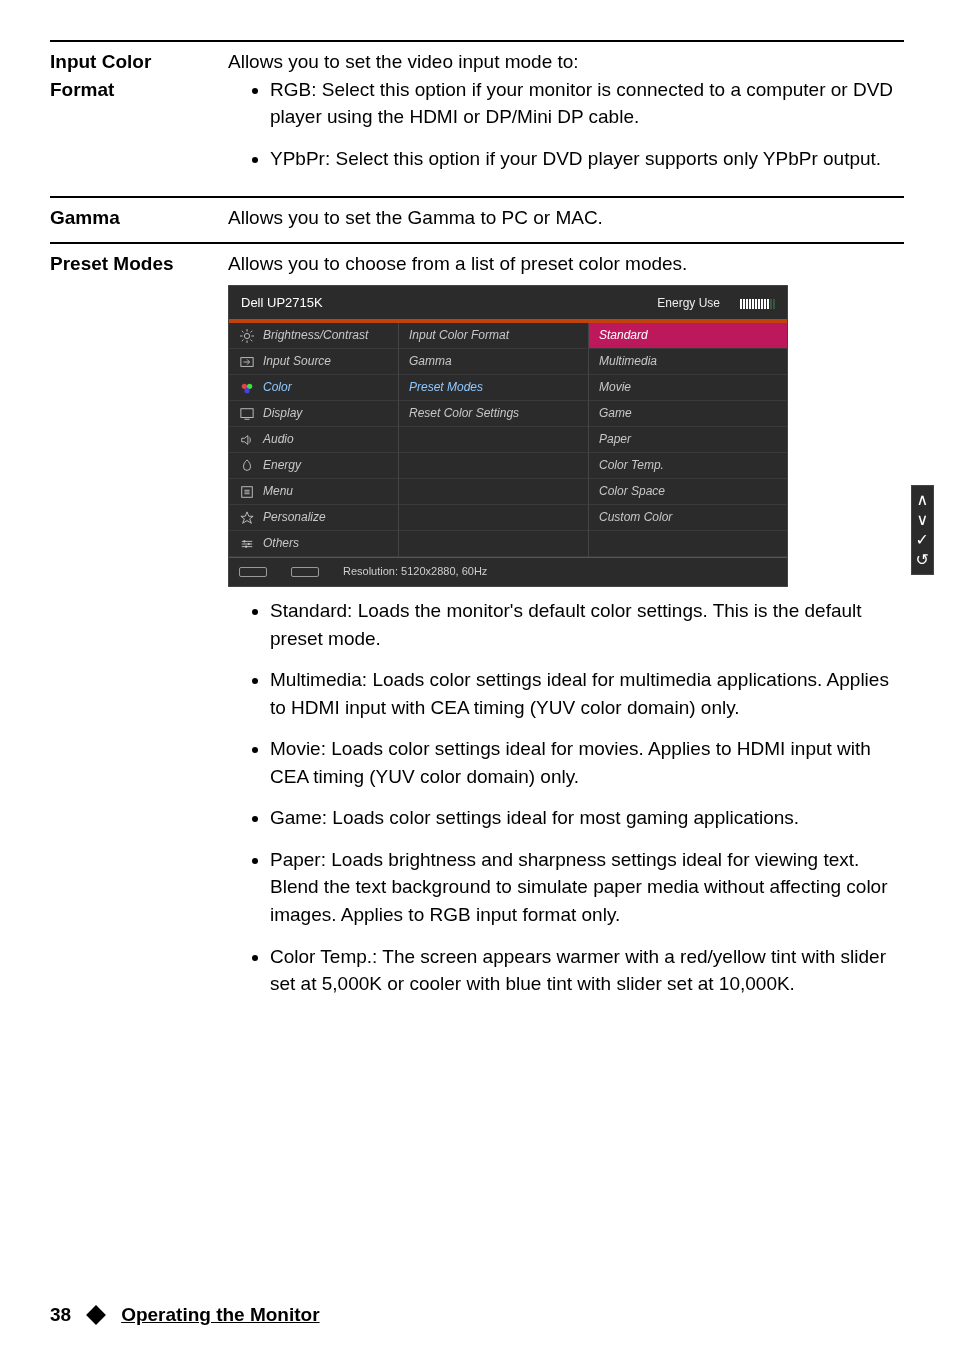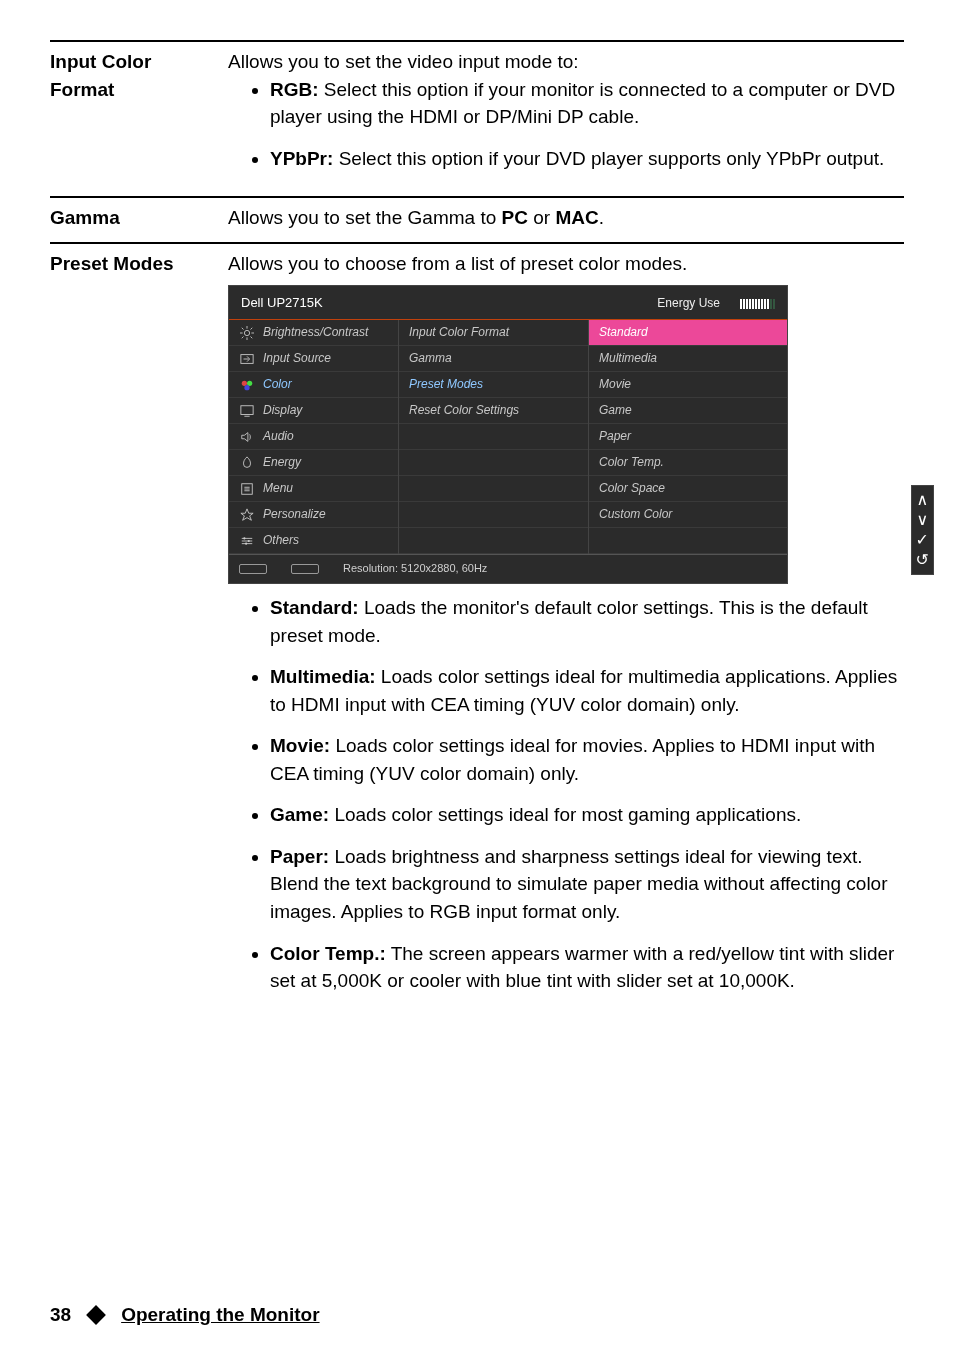--- a/index.html
+++ b/index.html
@@ -5,39 +5,39 @@
   * { box-sizing: border-box; margin: 0; padding: 0; }
   html, body { width: 954px; height: 1354px; background: #fff; font-family: "Segoe UI", Arial, sans-serif; color: #000; }
   .page { padding: 40px 50px 0 50px; }
   table.defs { width: 100%; border-collapse: collapse; }
   table.defs td { vertical-align: top; padding: 6px 0 10px 0; font-size: 19px; line-height: 1.45; }
   table.defs td.term { width: 178px; font-weight: 700; border-top: 2px solid #000; padding-right: 8px; font-size: 19px; }
   table.defs td.desc { border-top: 2px solid #000; }
   ul.body { list-style: disc; padding-left: 42px; }
   ul.body li { margin-bottom: 14px; }
   ul.body li .run { display: inline; }
-  .bold { font-weight: 700; }
+  .bold { font-weight: 400; }
   
   .osd-wrap { position: relative; margin: 8px 0 10px 0; }
   .osd { width: 560px; background: #2b2b2b; color: #cfcfcf; font-size: 13px; border: 1px solid #444; position: relative; }
-  .osd-header { display: flex; justify-content: space-between; align-items: center; padding: 8px 12px 6px 12px; border-bottom: 1px solid #c2410c; }
+  .osd-header { display: flex; justify-content: space-between; align-items: center; padding: 8px 12px 6px 12px; border-bottom: 4px solid #c2410c; }
   .osd-title { color: #fff; font-size: 13px; }
   .energy { display: flex; align-items: center; gap: 20px; font-size: 12px; color: #eee; }
   .energy-bars { display: inline-flex; gap: 1px; }
   .energy-bars i { width: 2px; height: 10px; background: #fff; display: inline-block; }
   .energy-bars i.dim { background: #4a6; opacity: 0.35; }
   .osd-body { display: flex; }
   .osd-col { border-right: 1px solid #444; }
   .osd-col.menu { width: 170px; }
   .osd-col.sub  { width: 190px; }
   .osd-col.vals { flex: 1; border-right: none; }
   .osd-item { display: flex; align-items: center; gap: 8px; height: 26px; padding: 0 10px; border-bottom: 1px solid #3a3a3a; color: #c8c8c8; font-size: 12px; font-style: italic; }
   .osd-item.active { color: #8fc8ff; }
   .osd-item.selected { color: #8fc8ff; }
-  .osd-val.highlight { background: #ec4899; color: #fff; }
+  .osd-val.highlight { background: #be185d; color: #fff; }
   .osd-item.blank { border-bottom: 1px solid #3a3a3a; }
   .osd-footer { display: flex; align-items: center; gap: 24px; padding: 6px 10px; border-top: 1px solid #555; font-size: 11px; color: #cfcfcf; }
   .port { width: 28px; height: 10px; border: 1px solid #999; border-radius: 2px; display: inline-block; }
   .osd-controls { position: absolute; right: -30px; top: 200px; display: flex; flex-direction: column; gap: 4px; background: #2b2b2b; padding: 6px 4px; border: 1px solid #444; }
   .osd-controls span { color: #fff; font-size: 16px; line-height: 1; text-align: center; }
   .icon { width: 16px; height: 14px; position: relative; flex: 0 0 16px; }
   .icon svg { width: 16px; height: 14px; display: block; }
   .footer { position: absolute; left: 50px; bottom: 28px; display: flex; align-items: center; gap: 18px; font-size: 19px; text-align: center; }
   .pagenum { font-weight: 700; }
   .diamond { width: 14px; height: 14px; background: #000; transform: rotate(45deg); display: inline-block; }

